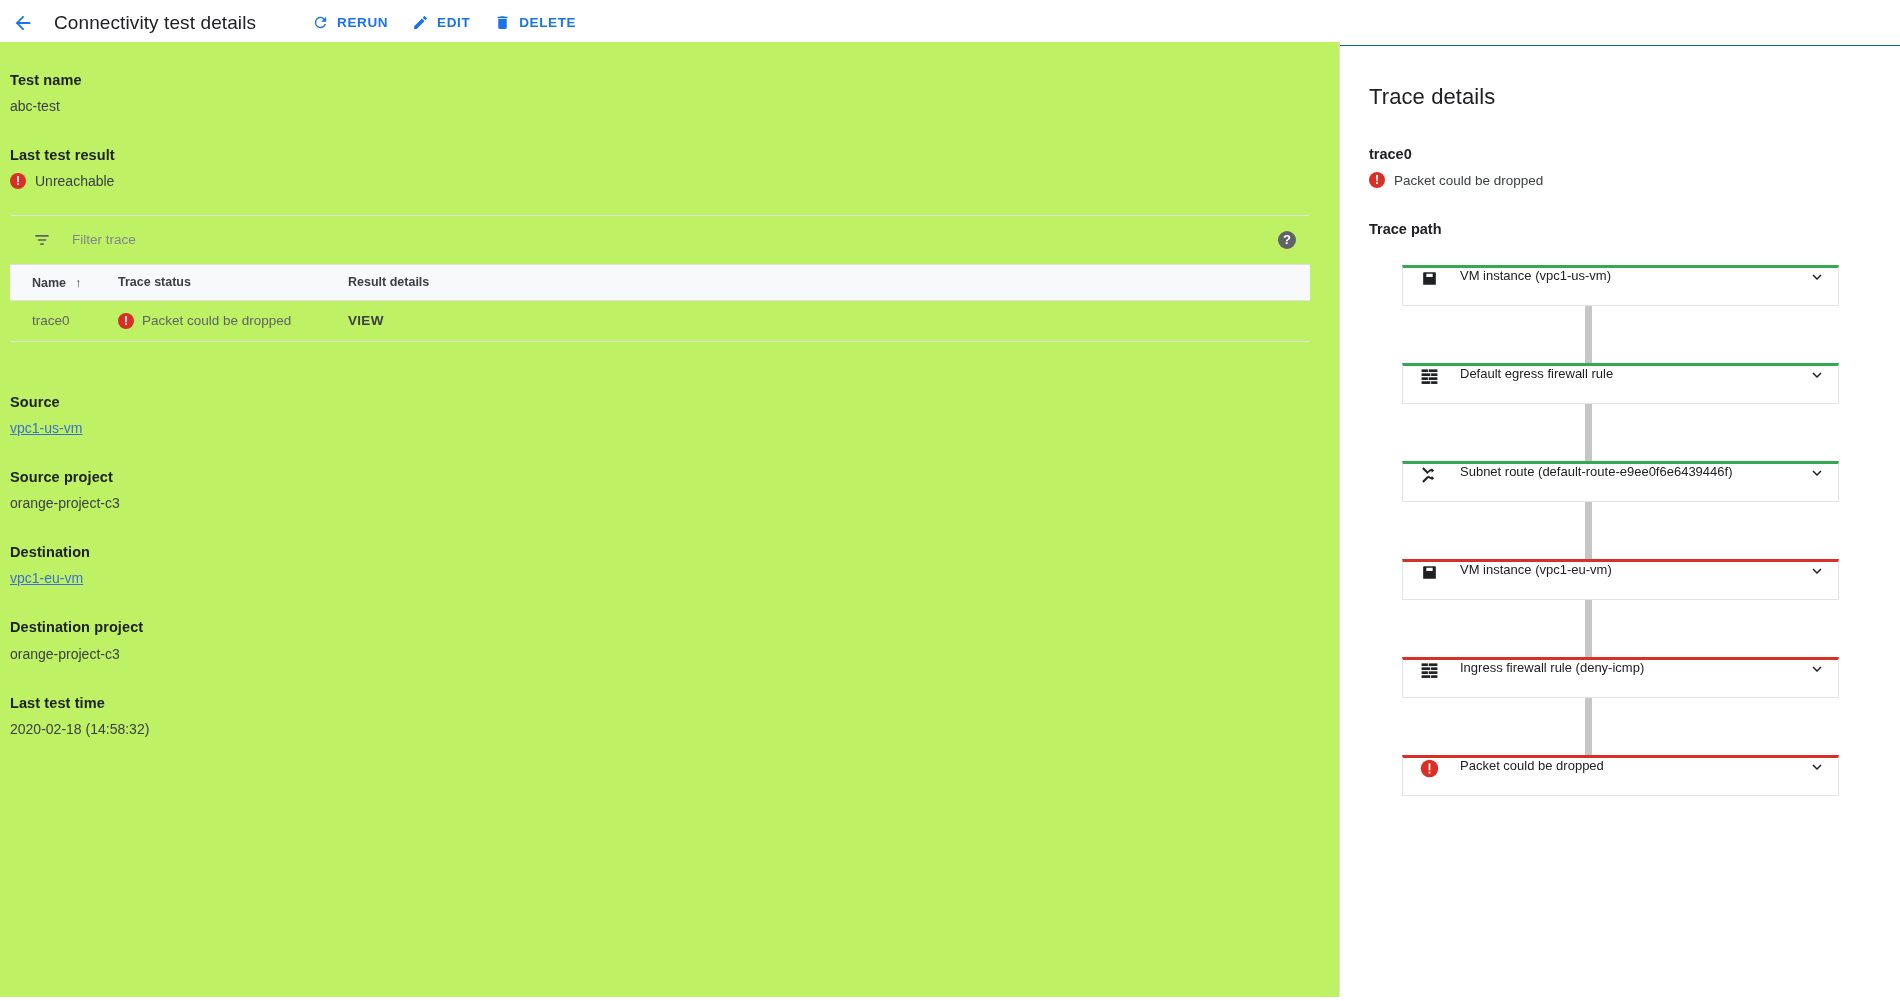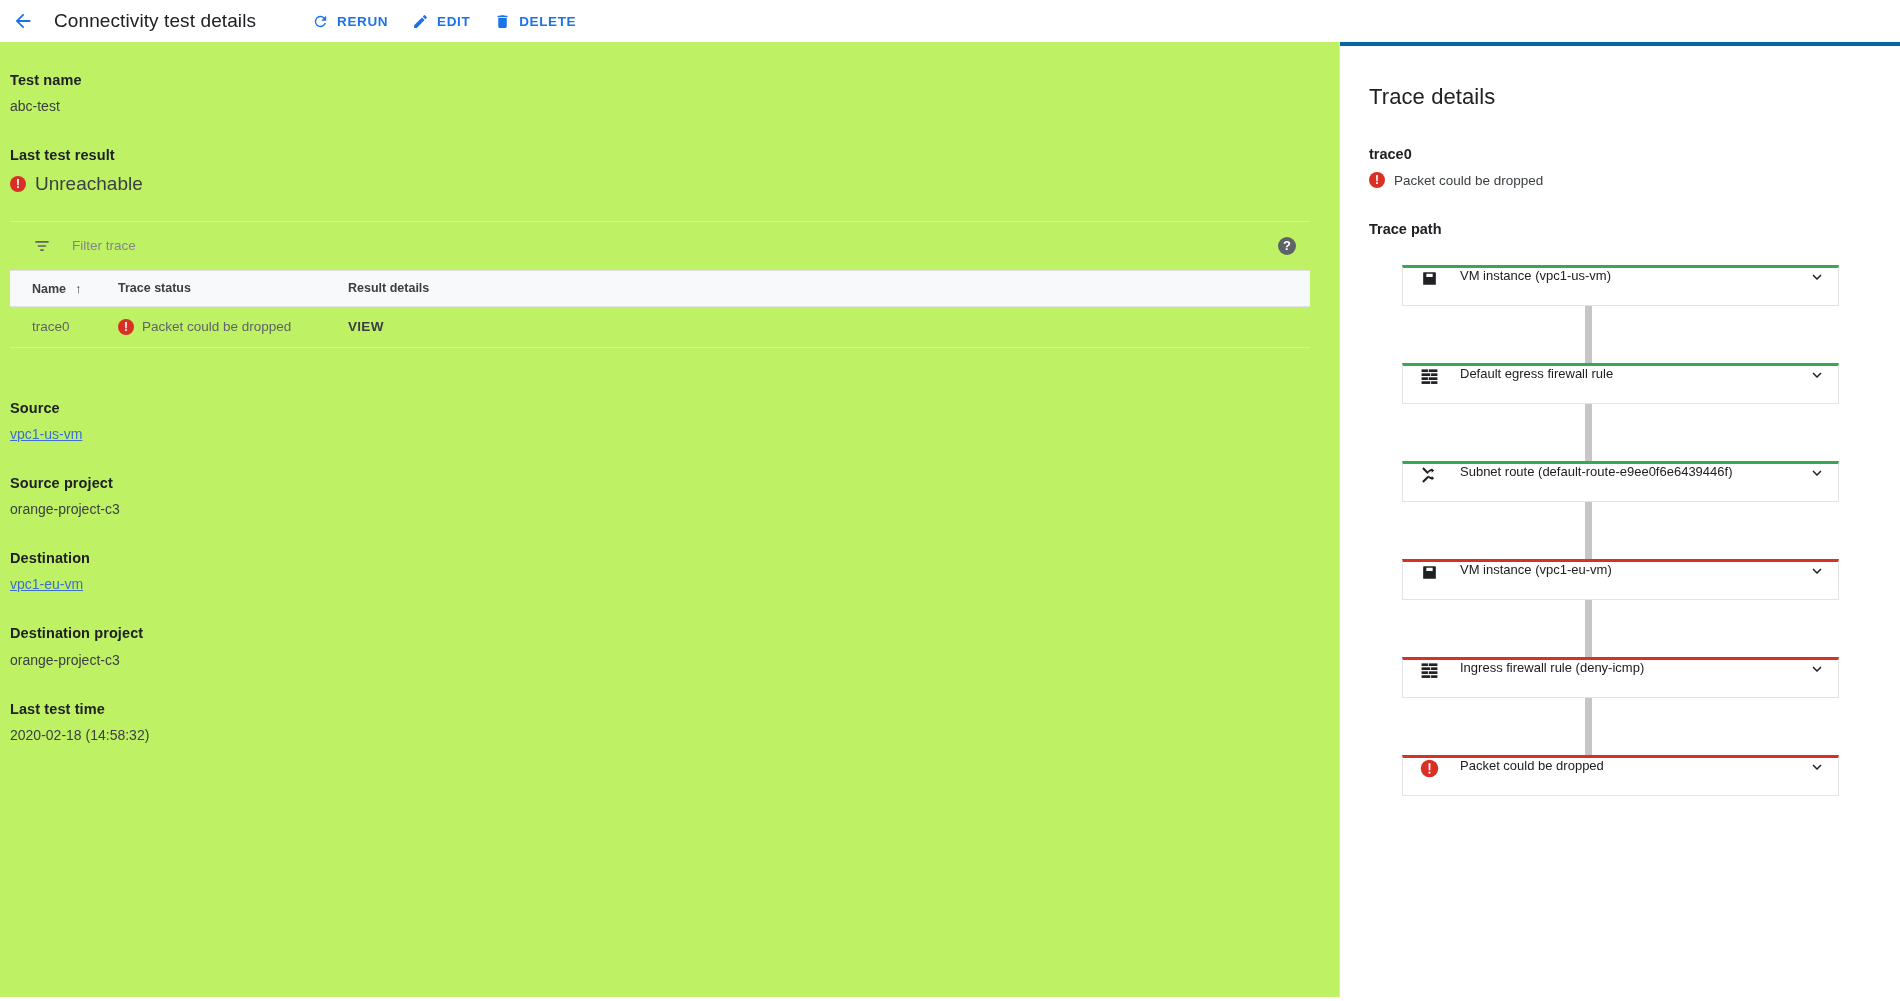--- a/index.html
+++ b/index.html
@@ -8,21 +8,21 @@
     background: #ffffff;
     font-family: "Liberation Sans", sans-serif;
     overflow: hidden;
   }
   #app { position: relative; width: 1900px; height: 1001px; background:#fff; }
 
   
   .topbar {
     position:absolute; left:0; top:0; width:1900px; height:46px;
     background:#fff; display:flex; align-items:center;
-    border-bottom:4px solid #0369a1;
+    border-bottom:1px solid #0369a1;
   }
   .back-btn {
     width:34px; height:34px; margin-left:6px; border-radius:50%;
     display:flex; align-items:center; justify-content:center;
     cursor:pointer;
   }
   .page-title {
     font-size:19px; color:#202124; font-weight:400;
     margin-left:14px; letter-spacing:.1px; white-space:nowrap;
   }
@@ -55,21 +55,21 @@
   }
   .gap-lg { height:28px; }
   .gap-md { height:22px; }
 
   .status-row { display:flex; align-items:center; gap:9px; margin-top:7px; }
   .err-icon {
     width:16px; height:16px; border-radius:50%; background:#d93025;
     color:#fff; font-size:12px; font-weight:700; line-height:16px;
     text-align:center; flex:none; font-family:"Liberation Sans",sans-serif;
   }
-  .status-text { font-size:19px; color:#3c4043; }
+  .status-text { font-size:14px; color:#3c4043; }
 
   
   .table-wrap {
     margin-top:26px; width:1300px; border-top:1px solid #e0e0e0;
   }
   .filter-bar {
     height:48px; display:flex; align-items:center;
     padding:0 14px 0 22px; position:relative;
   }
   .filter-icon { width:20px; height:20px; flex:none; }

